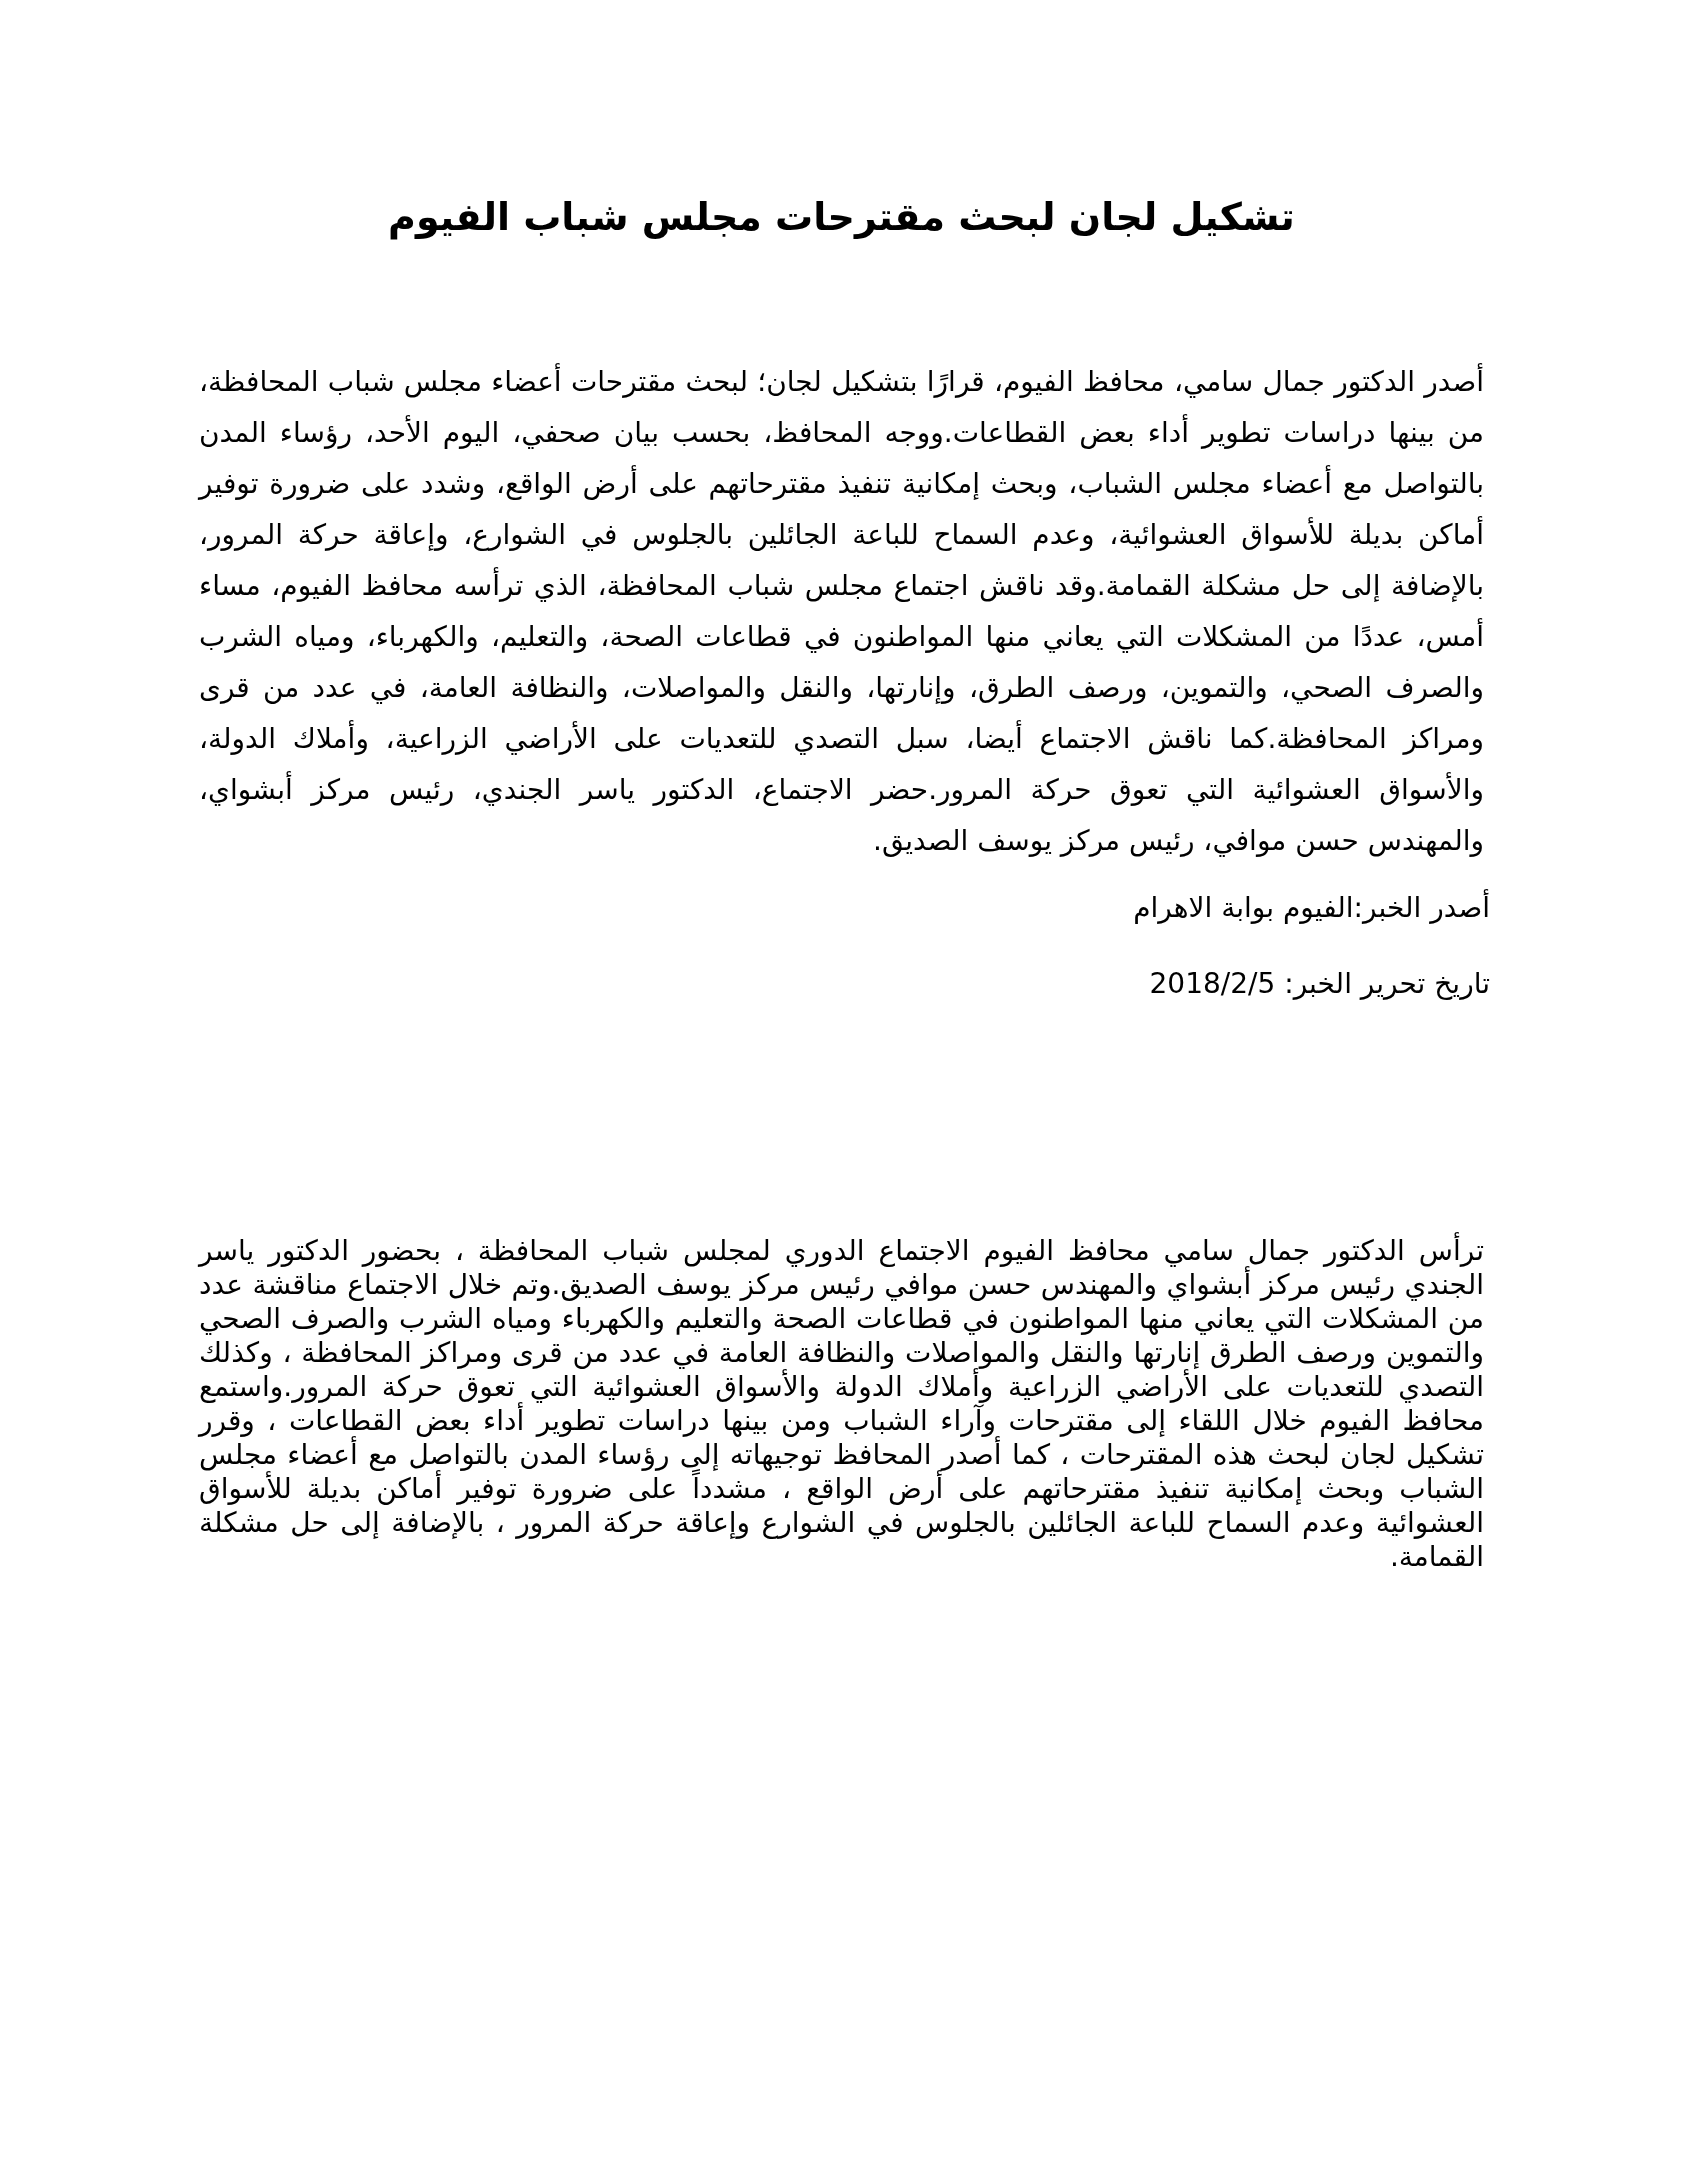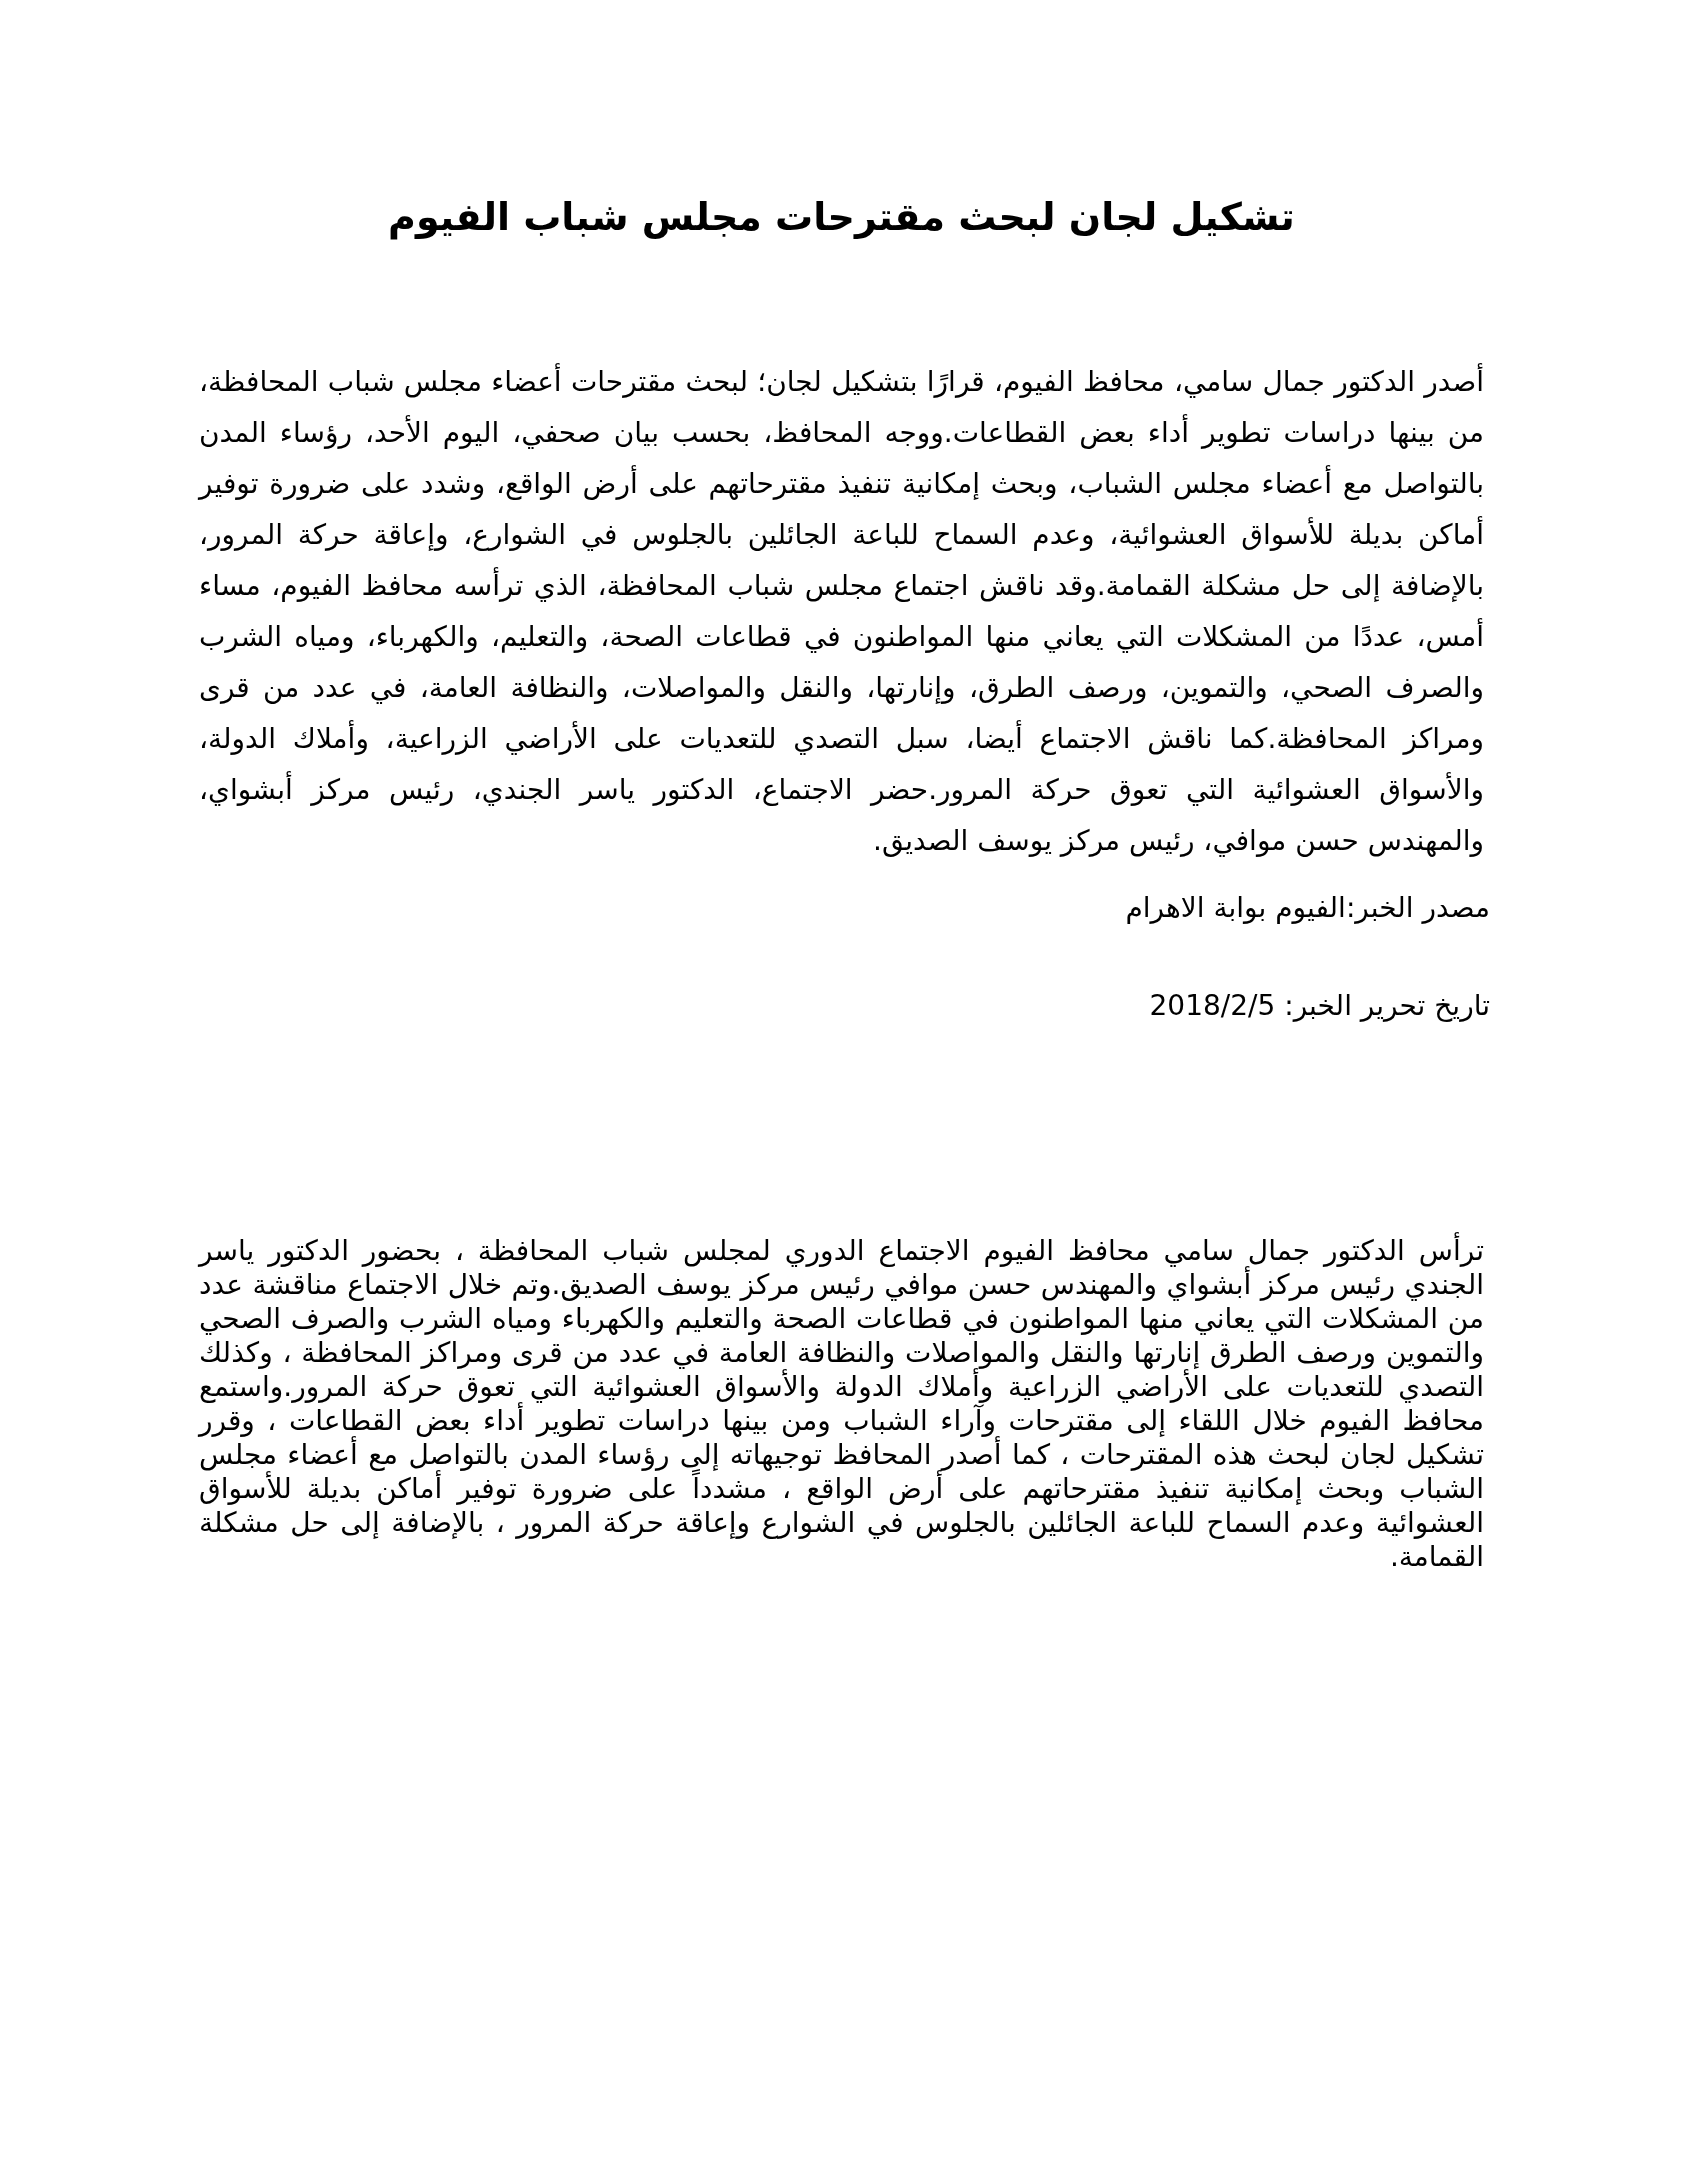--- a/index.html
+++ b/index.html
@@ -55,38 +55,38 @@
       line-height: 34px;
     }
     .meta-line {
       font-size: 28px;
       line-height: 40px;
       text-align: right;
       margin: 0;
       font-family: "DejaVu Sans", "Liberation Sans", sans-serif;
     }
     .meta-source { margin-top: 22px; }
-    .meta-date { margin-top: 58px; }
+    .meta-date { margin-top: 36px; }
     .meta-label { }
     .meta-value { }
     .meta-date .meta-value {
       direction: ltr;
       unicode-bidi: embed;
       display: inline-block;
     }
   </style>
 </head>
 <body>
 
 <div class="page">
 
   <section class="article article-1">
     <h1 class="headline">تشكيل لجان لبحث مقترحات مجلس شباب الفيوم</h1>
     <p class="body-text">أصدر الدكتور جمال سامي، محافظ الفيوم، قرارًا بتشكيل لجان؛ لبحث مقترحات أعضاء مجلس شباب المحافظة، من بينها دراسات تطوير أداء بعض القطاعات.ووجه المحافظ، بحسب بيان صحفي، اليوم الأحد، رؤساء المدن بالتواصل مع أعضاء مجلس الشباب، وبحث إمكانية تنفيذ مقترحاتهم على أرض الواقع، وشدد على ضرورة توفير أماكن بديلة للأسواق العشوائية، وعدم السماح للباعة الجائلين بالجلوس في الشوارع، وإعاقة حركة المرور، بالإضافة إلى حل مشكلة القمامة.وقد ناقش اجتماع مجلس شباب المحافظة، الذي ترأسه محافظ الفيوم، مساء أمس، عددًا من المشكلات التي يعاني منها المواطنون في قطاعات الصحة، والتعليم، والكهرباء، ومياه الشرب والصرف الصحي، والتموين، ورصف الطرق، وإنارتها، والنقل والمواصلات، والنظافة العامة، في عدد من قرى ومراكز المحافظة.كما ناقش الاجتماع أيضا، سبل التصدي للتعديات على الأراضي الزراعية، وأملاك الدولة، والأسواق العشوائية التي تعوق حركة المرور.حضر الاجتماع، الدكتور ياسر الجندي، رئيس مركز أبشواي، والمهندس حسن موافي، رئيس مركز يوسف الصديق.</p>
-    <p class="meta-line meta-source"><span class="meta-label">مصدر الخبر:</span><span class="meta-value">الفيوم بوابة الاهرام</span></p>
+    <p class="meta-line meta-source"><span class="meta-label">أصدر الخبر:</span><span class="meta-value">الفيوم بوابة الاهرام</span></p>
     <p class="meta-line meta-date"><span class="meta-label">تاريخ تحرير الخبر: </span><span class="meta-value">2018/2/5</span></p>
   </section>
 
   <section class="article article-2">
     <p class="body-text">ترأس الدكتور جمال سامي محافظ الفيوم الاجتماع الدوري لمجلس شباب المحافظة ، بحضور الدكتور ياسر الجندي رئيس مركز أبشواي والمهندس حسن موافي رئيس مركز يوسف الصديق.وتم خلال الاجتماع مناقشة عدد من المشكلات التي يعاني منها المواطنون في قطاعات الصحة والتعليم والكهرباء ومياه الشرب والصرف الصحي والتموين ورصف الطرق إنارتها والنقل والمواصلات والنظافة العامة في عدد من قرى ومراكز المحافظة ، وكذلك التصدي للتعديات على الأراضي الزراعية وأملاك الدولة والأسواق العشوائية التي تعوق حركة المرور.واستمع محافظ الفيوم خلال اللقاء إلى مقترحات وآراء الشباب ومن بينها دراسات تطوير أداء بعض القطاعات ، وقرر تشكيل لجان لبحث هذه المقترحات ، كما أصدر المحافظ توجيهاته إلى رؤساء المدن بالتواصل مع أعضاء مجلس الشباب وبحث إمكانية تنفيذ مقترحاتهم على أرض الواقع ، مشدداً على ضرورة توفير أماكن بديلة للأسواق العشوائية وعدم السماح للباعة الجائلين بالجلوس في الشوارع وإعاقة حركة المرور ، بالإضافة إلى حل مشكلة القمامة.</p>
   </section>
 
 </div>
 
 

